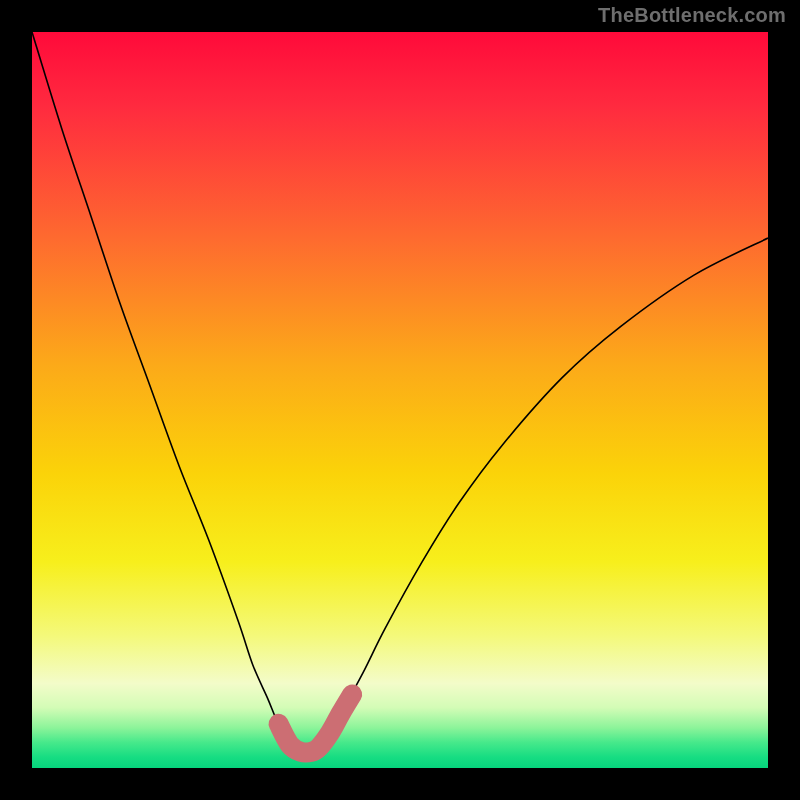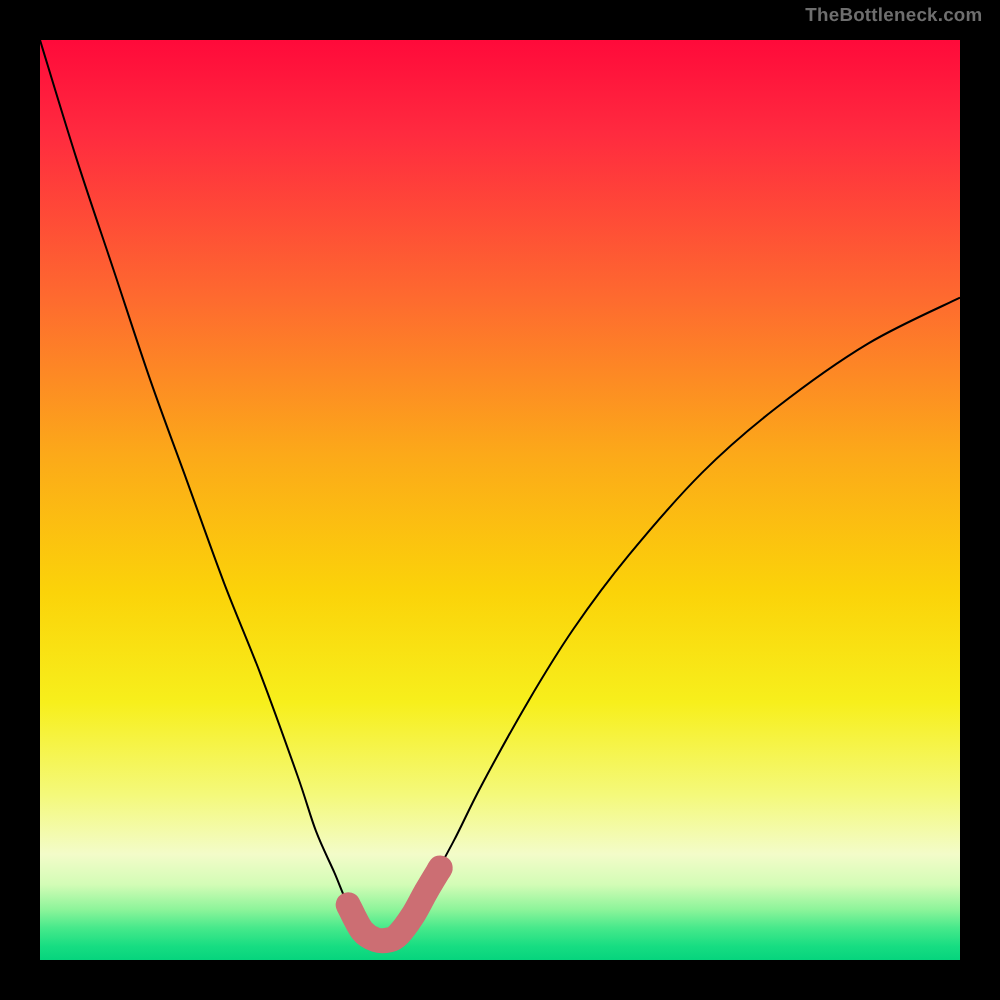--- a/index.html
+++ b/index.html
@@ -22,21 +22,21 @@
     top: 32px;
     width: 736px;
     height: 736px;
     overflow: hidden;
   }
   .watermark {
     position: absolute;
     top: 4px;
     right: 14px;
     color: #6e6e6e;
-    font-size: 15px;
+    font-size: 20px;
     font-weight: 600;
     letter-spacing: 0.2px;
     user-select: none;
   }
 </style>
 </head>
 <body>
 
 <div class="frame">
   <div class="plot">

